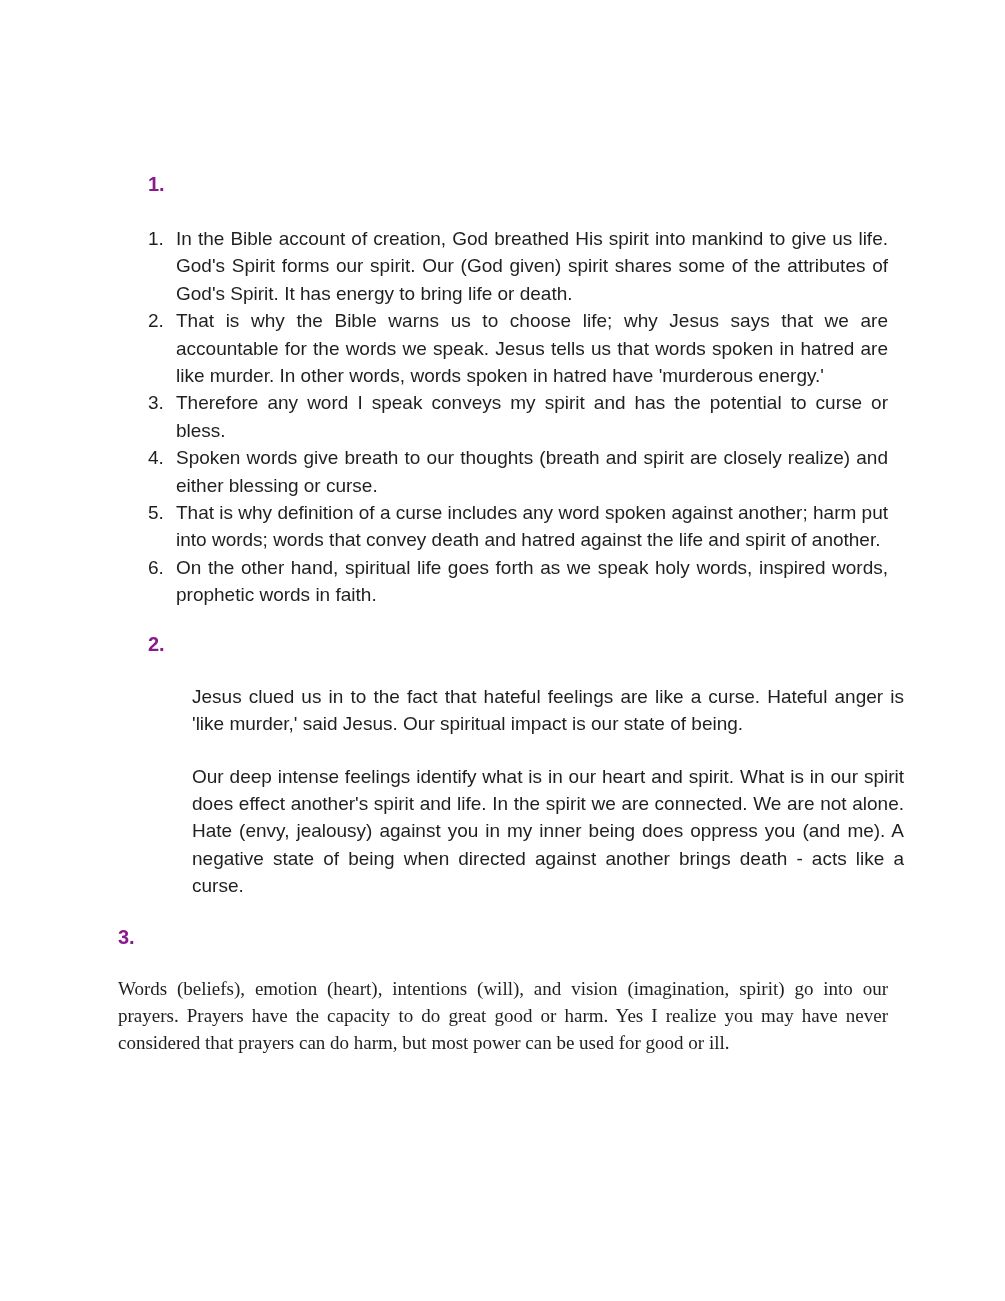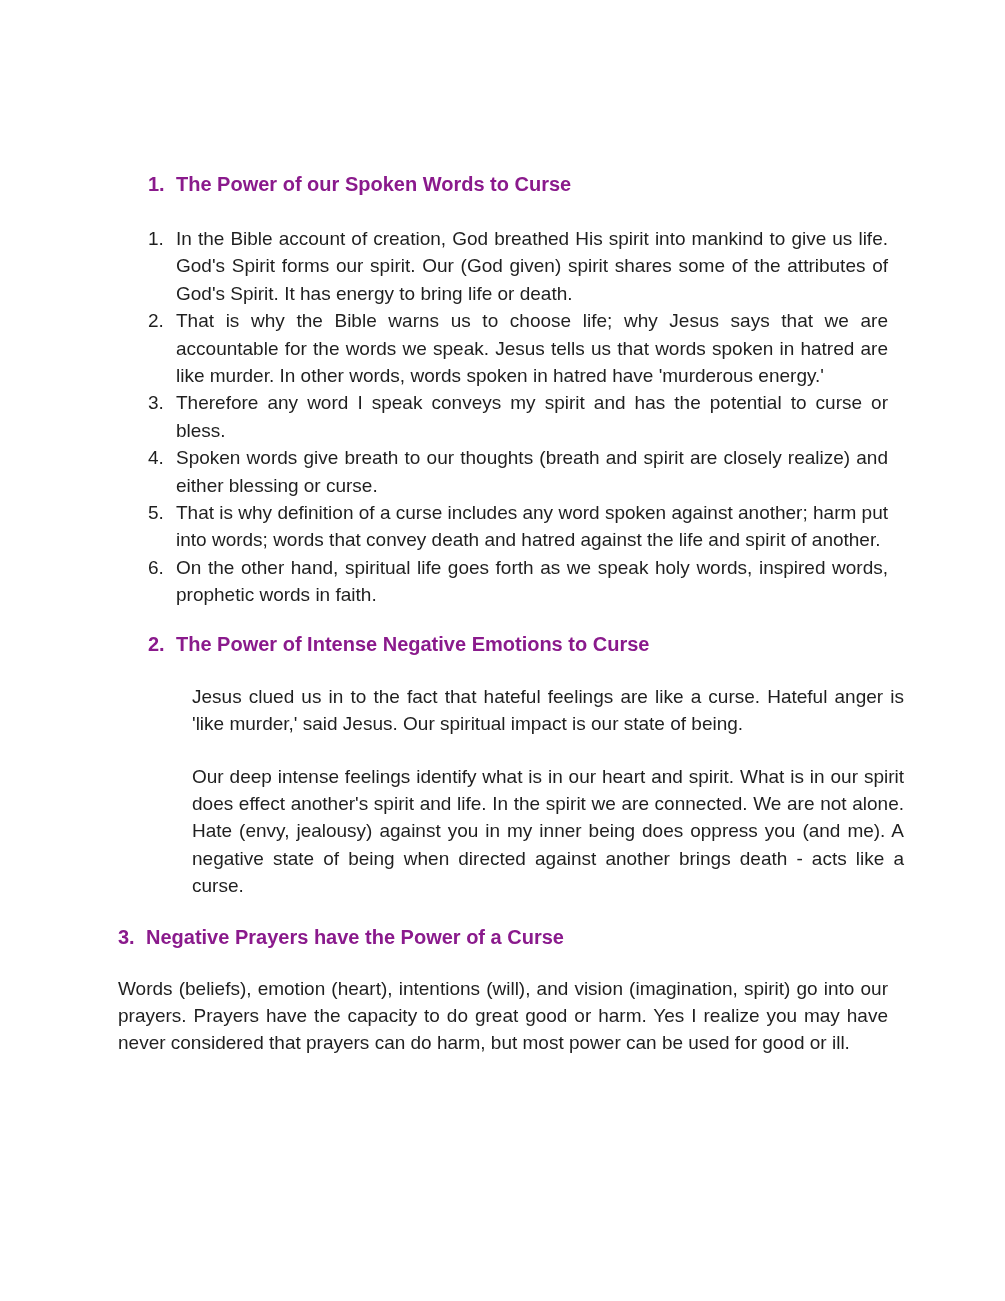--- a/index.html
+++ b/index.html
@@ -63,31 +63,31 @@
     width: 712px;
     text-align: justify;
   }
   .heading-3 {
     margin-top: 23px;
   }
   .full-para {
     margin: 24px 0 0 0;
     width: 770px;
     text-align: justify;
+    font-family: Liberation Serif, serif;
   }
 </style>
 </head>
 <body>
 
 <div class="page">
   <div class="content">
 
     <h2 class="heading indented">
       <span class="hnum">1.</span>
-      <span>The Power of our Spoken Words to Curse</span>
     </h2>
 
     <ol class="numbered-list">
       <li class="list-item">
         <span class="num">1.</span>
         <span class="txt">In the Bible account of creation, God breathed His spirit into mankind to give us life.  God's Spirit forms our spirit.  Our (God given) spirit shares some of the attributes of God's Spirit.  It has energy to bring life or death.</span>
       </li>
       <li class="list-item">
         <span class="num">2.</span>
         <span class="txt">That is why the Bible warns us to choose life; why Jesus says that we are accountable for the words we speak.  Jesus tells us that words spoken in hatred are like murder.  In other words, words spoken in hatred have 'murderous energy.'</span>
@@ -105,27 +105,25 @@
         <span class="txt">That is why  definition of a curse includes any word spoken against another; harm put into words; words that  convey death and hatred against the life and spirit of another.</span>
       </li>
       <li class="list-item">
         <span class="num">6.</span>
         <span class="txt">On the other hand, spiritual life goes forth as we speak holy words, inspired words, prophetic words in faith.</span>
       </li>
     </ol>
 
     <h2 class="heading indented heading-2">
       <span class="hnum">2.</span>
-      <span>The Power of Intense Negative Emotions to Curse</span>
     </h2>
 
     <p class="indent-para">Jesus clued us in to the fact that hateful feelings are like a curse.  Hateful anger is 'like murder,' said Jesus.  Our spiritual impact is our state of being.</p>
     <p class="indent-para">Our deep intense feelings identify what is in our heart and spirit.  What is in our spirit does effect another's spirit and life.  In the spirit we are connected.  We are not alone.  Hate (envy, jealousy) against you in my inner being does oppress you (and me).  A negative state of being when directed against another brings death - acts like a curse.</p>
 
     <h2 class="heading heading-3">
       <span class="hnum">3.</span>
-      <span>Negative Prayers have the Power of  a Curse</span>
     </h2>
 
     <p class="full-para">Words (beliefs), emotion (heart), intentions (will), and vision (imagination, spirit) go into our prayers.  Prayers have the capacity to do great good or harm.  Yes I realize you may have never considered that prayers can do harm, but most power can be used for good or ill.</p>
 
   </div>
 </div>
 
 </body></html>

